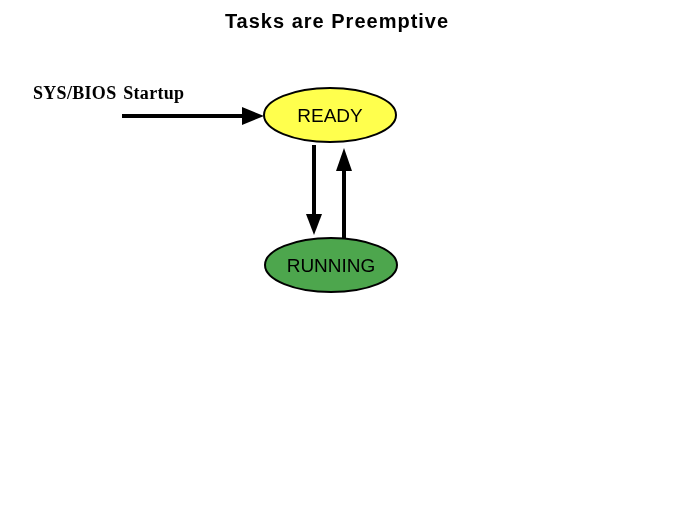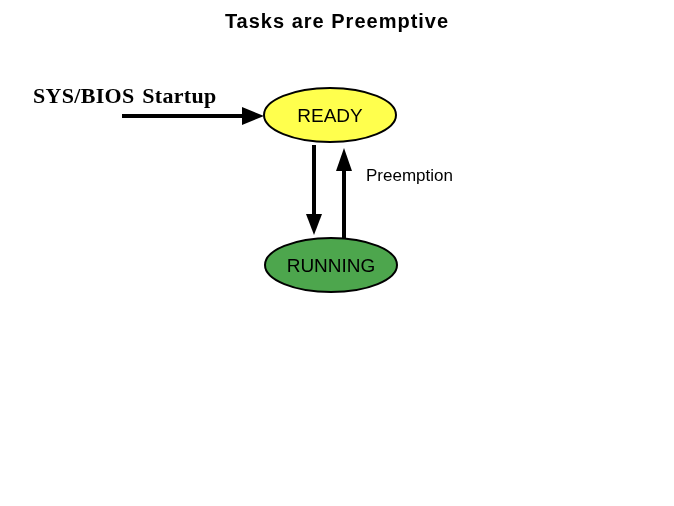--- a/index.html
+++ b/index.html
@@ -27,21 +27,21 @@
     font-size: 20px;
     font-weight: bold;
     letter-spacing: 1px;
     color: #000000;
   }
   .startup-label {
     position: absolute;
     left: 33px;
     top: 83px;
     font-family: "Liberation Serif", "DejaVu Serif", serif;
-    font-size: 22px;
+    font-size: 18px;
     font-weight: bold;
     letter-spacing: 0.3px;
     word-spacing: 2px;
     color: #000000;
     white-space: nowrap;
   }
   .preemption-label {
     position: absolute;
     left: 366px;
     top: 166px;
@@ -71,21 +71,20 @@
 </style>
 </head>
 <body>
 
 <div class="canvas">
 
   <div class="slide-title">Tasks are Preemptive</div>
 
   <div class="startup-label">SYS/BIOS Startup</div>
 
-  <div class="preemption-label">Preemption</div>
 
   <svg class="diagram-svg" width="674" height="506" viewBox="0 0 674 506">
 
     <g>
       <line class="arrow-line" x1="122" y1="116" x2="242" y2="116" stroke="#000000"></line>
       <polygon points="242,107 242,125 264,116" fill="#000000"></polygon>
     </g>
 
     <g>
       <line class="arrow-line" x1="314" y1="145" x2="314" y2="216" stroke="#000000"></line>

